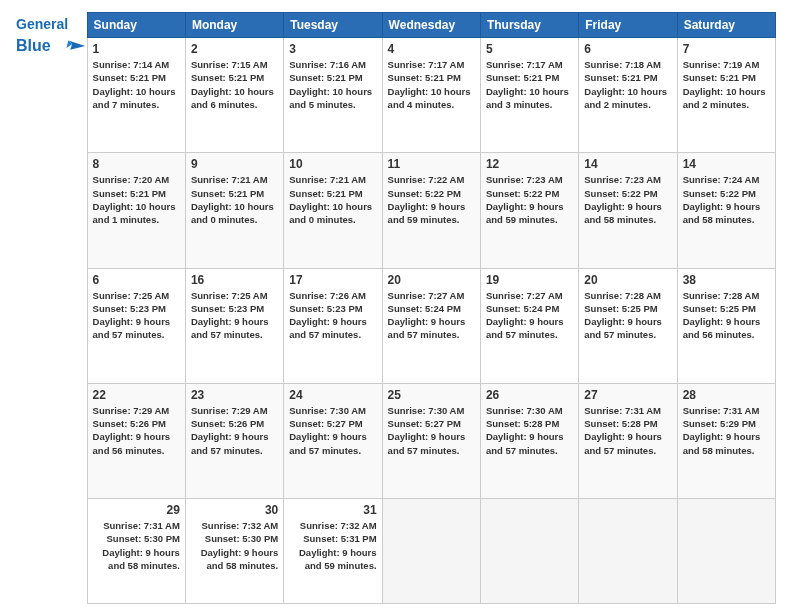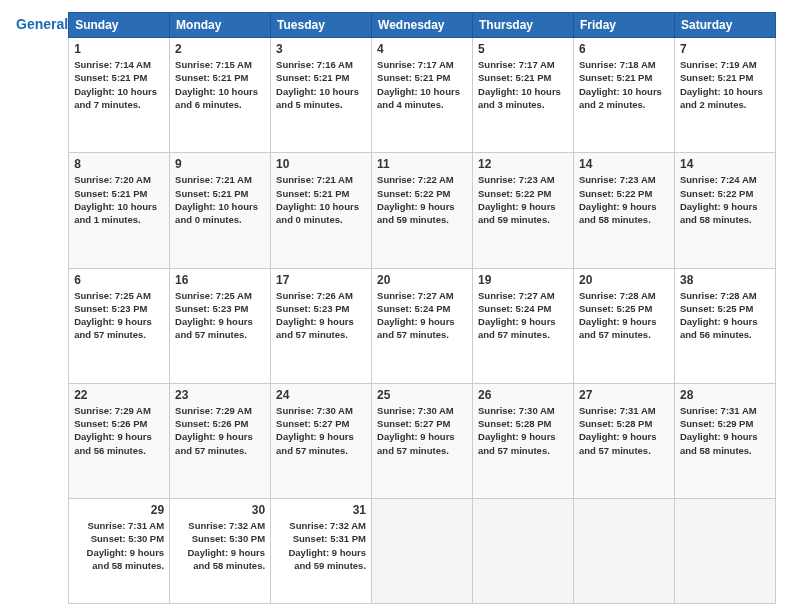--- a/index.html
+++ b/index.html
@@ -110,20 +110,27 @@
   </style>
 </head>
 <body>
 
 <div class="page">
   <div class="header">
     <div class="logo">
       <div>
         <div class="logo-text">
           <span>General</span>
+        </div>
+        <div class="logo-text">
+          <span style="color:#1a6bb5;font-size:16px;font-weight:bold;">Blue</span>
+          <svg class="logo-icon" viewBox="0 0 30 30" style="display:inline-block;vertical-align:middle;">
+            <polygon points="10,8 28,14 12,18 14,12" fill="#1a6bb5"></polygon>
+            <polygon points="10,8 14,12 8,16" fill="#2980d0"></polygon>
+          </svg>
         </div>
       </div>
     </div>
     <div class="title-block">
       <div class="month-title"></div>
       <div class="subtitle"></div>
     </div>
   </div>
 
   <table class="calendar">

